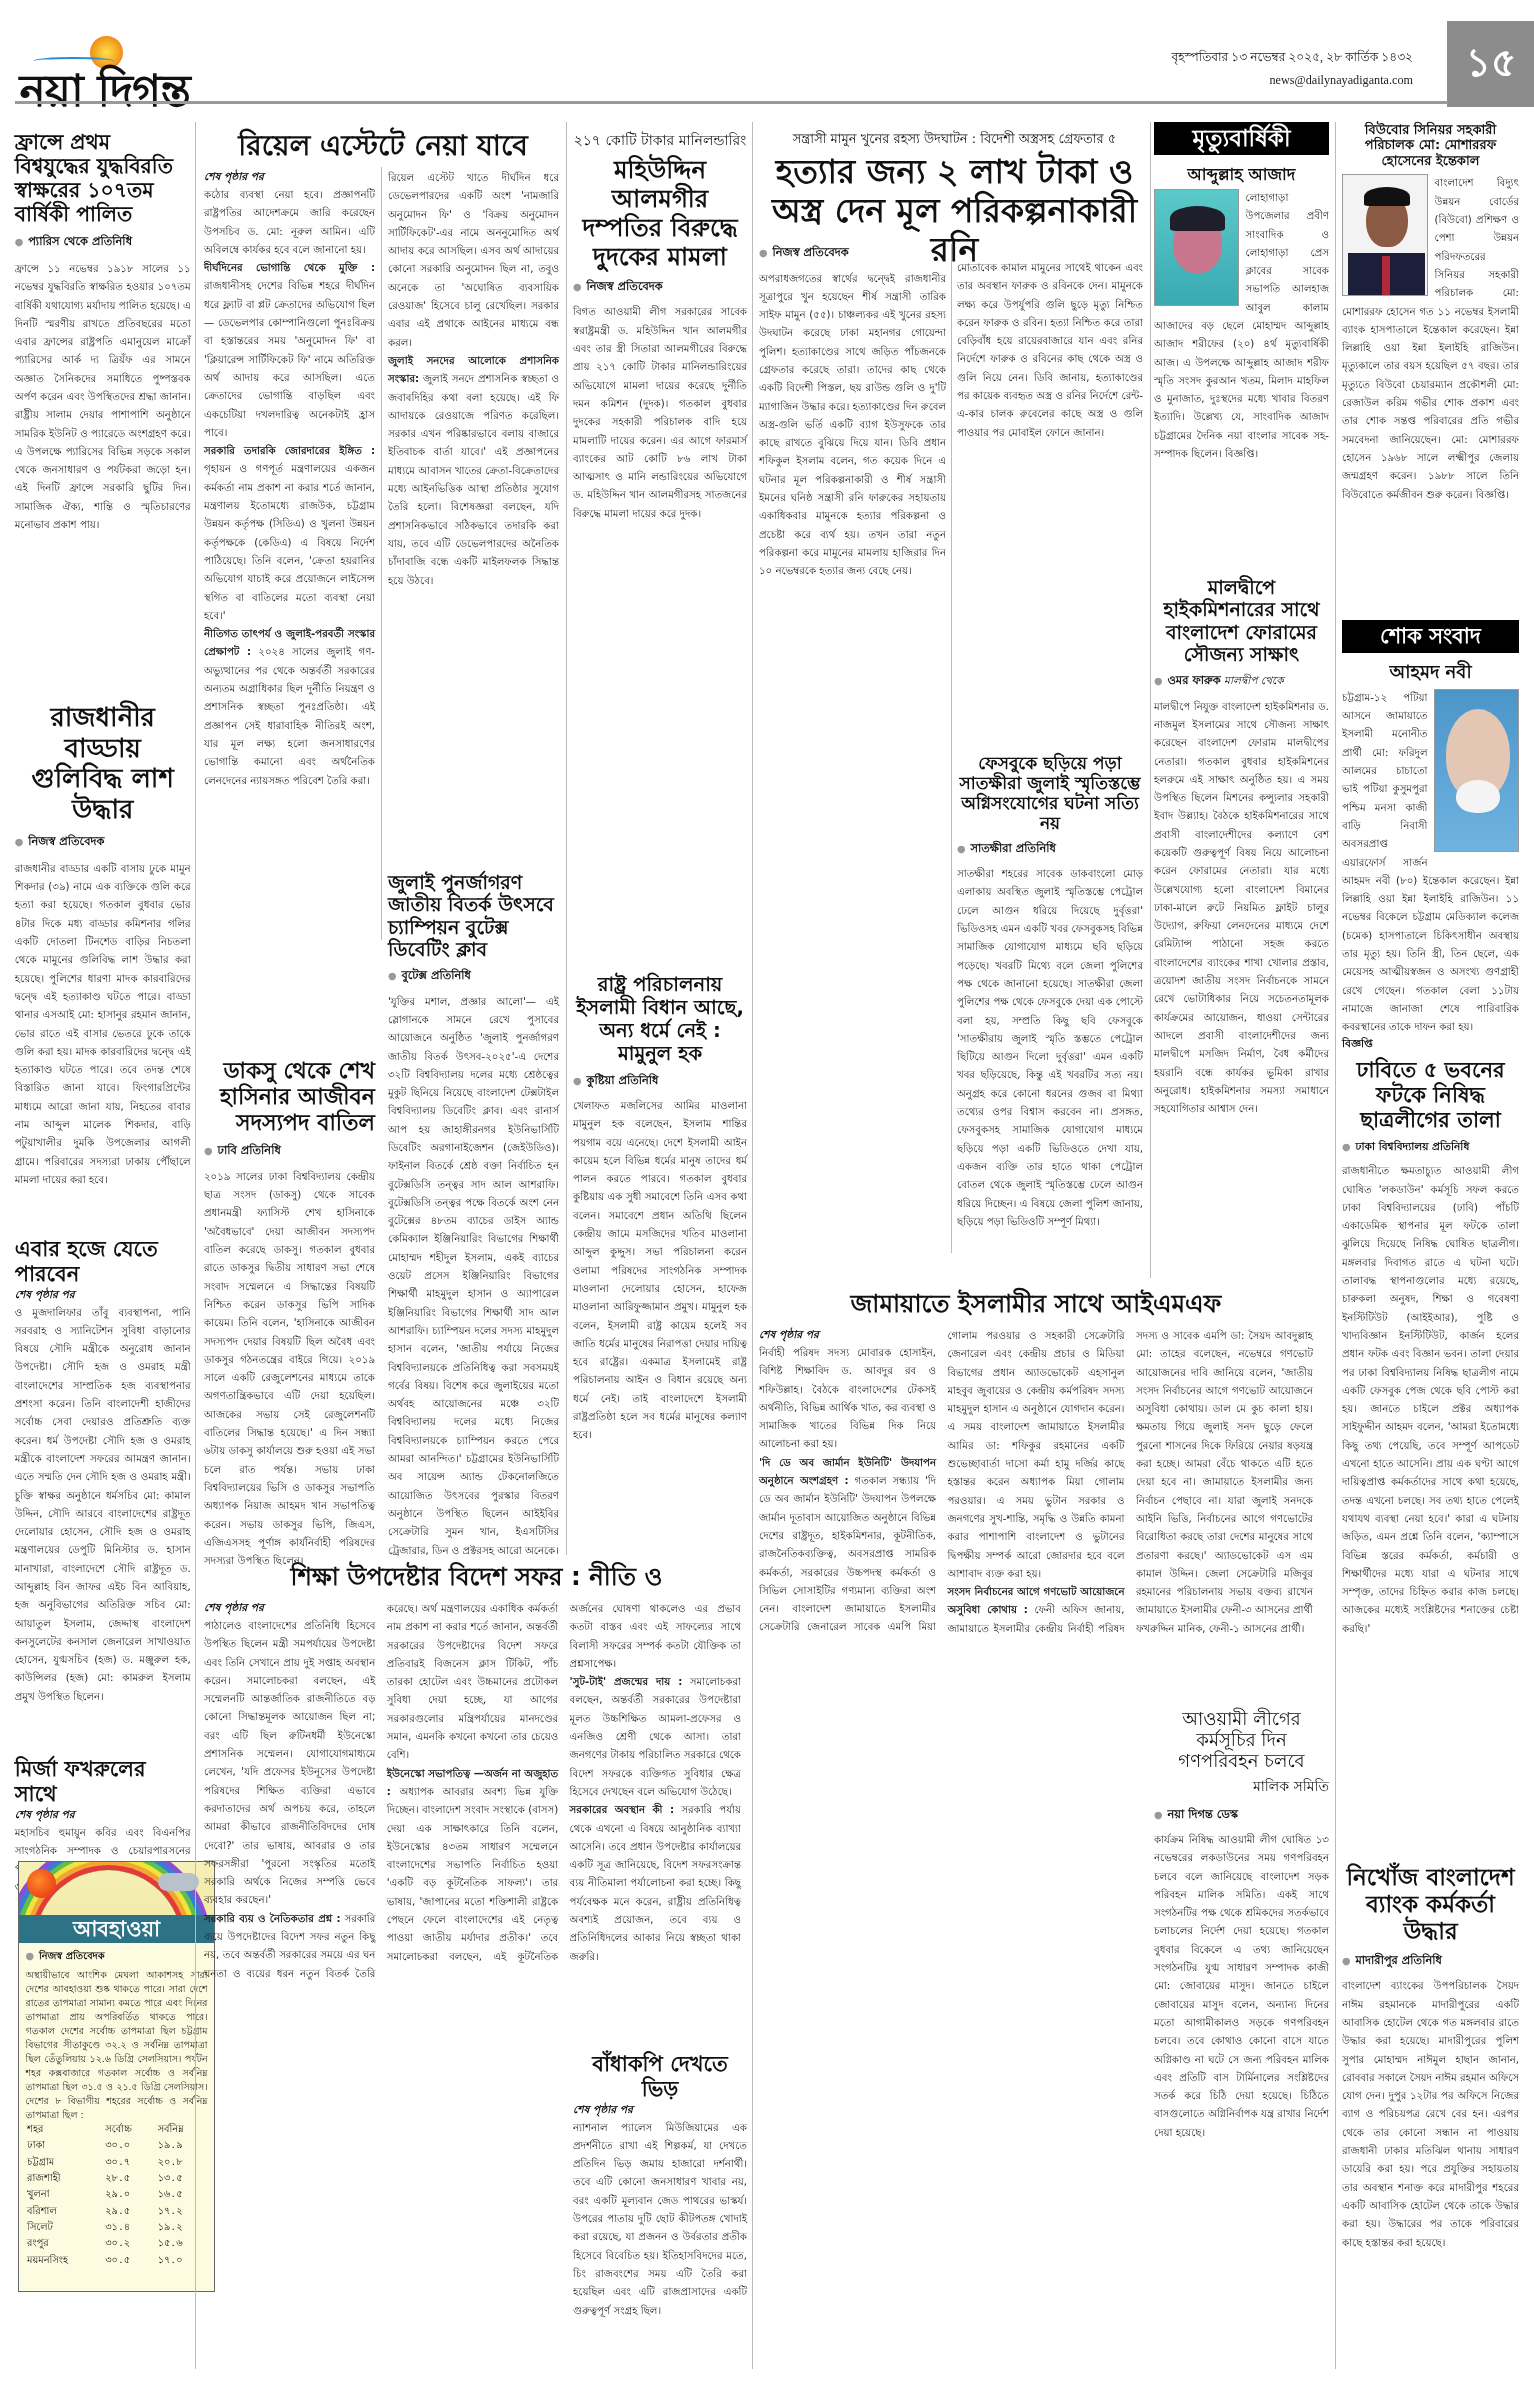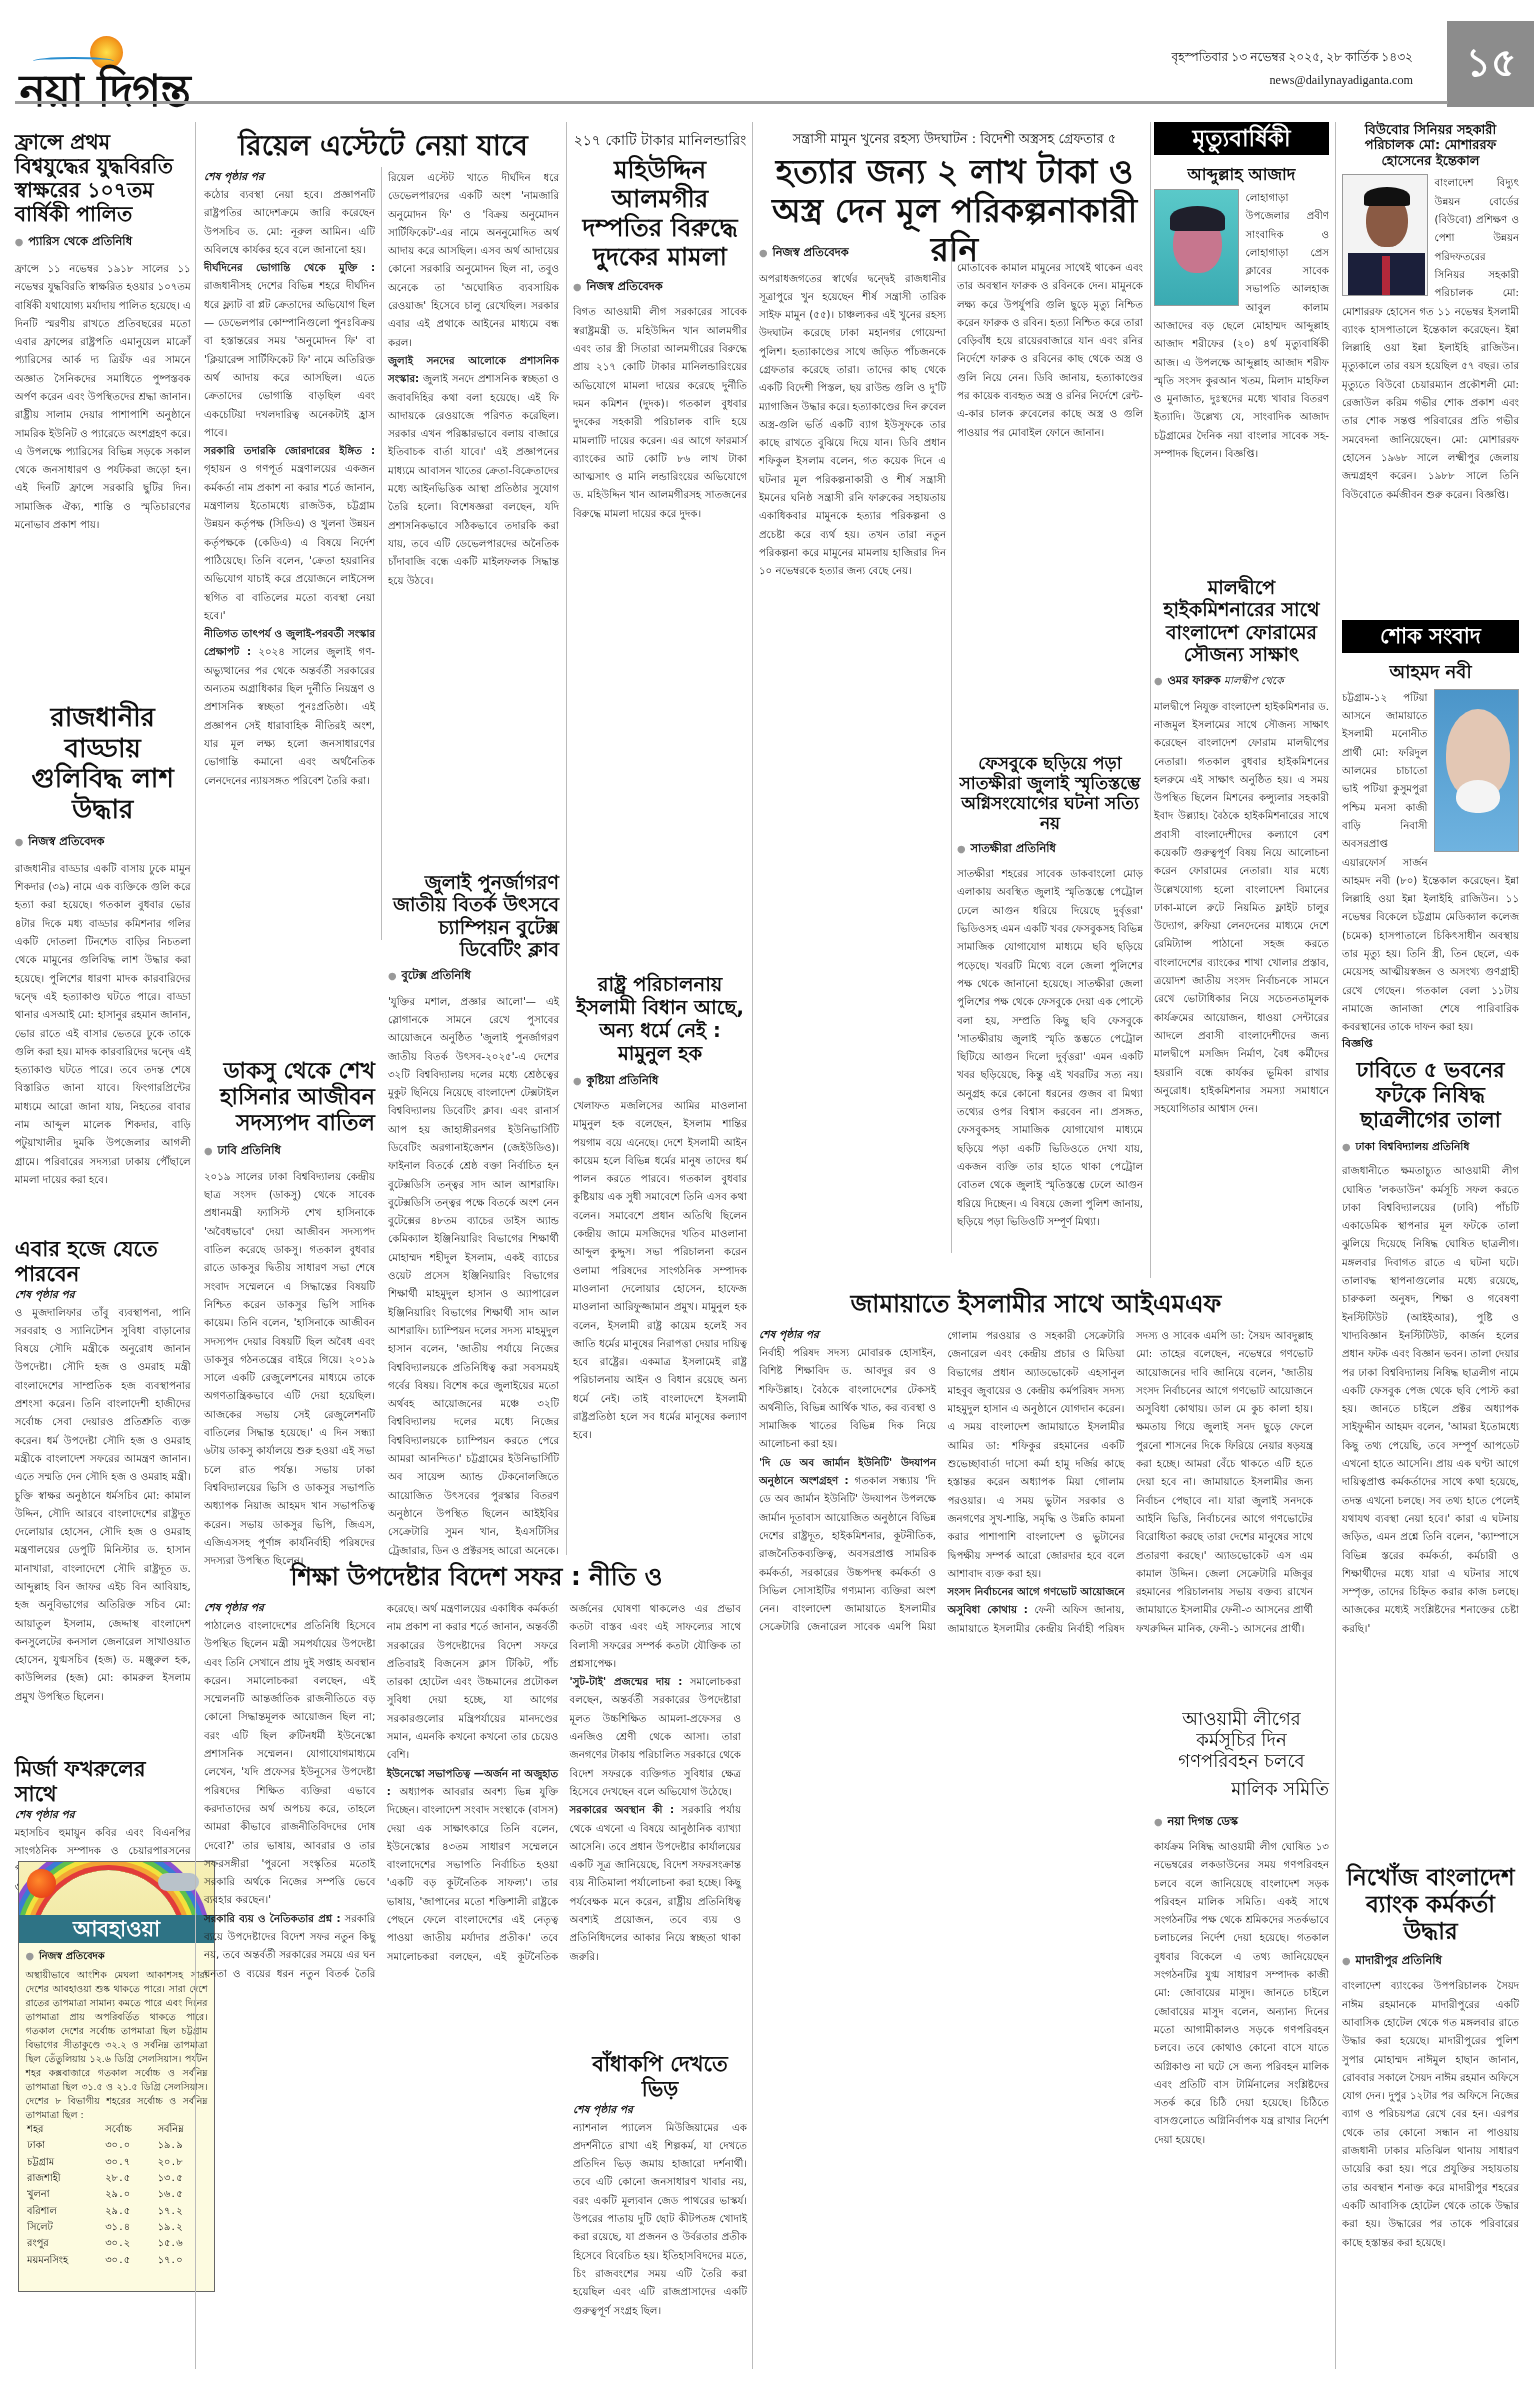--- a/index.html
+++ b/index.html
@@ -175,21 +175,21 @@
   </div>
 </div>
 
 <div class="abs" style="left:204px;top:1058px;width:171px;">
   <h2 class="hl" style="font-size:22px;text-align:right;">ডাকসু থেকে শেখ হাসিনার আজীবন সদস্যপদ বাতিল</h2>
   <div class="byline" style="margin:6.5px 0;">ঢাবি প্রতিনিধি</div>
   <div class="body">২০১৯ সালের ঢাকা বিশ্ববিদ্যালয় কেন্দ্রীয় ছাত্র সংসদ (ডাকসু) থেকে সাবেক প্রধানমন্ত্রী ফ্যাসিস্ট শেখ হাসিনাকে 'অবৈধভাবে' দেয়া আজীবন সদস্যপদ বাতিল করেছে ডাকসু। গতকাল বুধবার রাতে ডাকসুর দ্বিতীয় সাধারণ সভা শেষে সংবাদ সম্মেলনে এ সিদ্ধান্তের বিষয়টি নিশ্চিত করেন ডাকসুর ভিপি সাদিক কায়েম। তিনি বলেন, 'হাসিনাকে আজীবন সদস্যপদ দেয়ার বিষয়টি ছিল অবৈধ এবং ডাকসুর গঠনতন্ত্রের বাইরে গিয়ে। ২০১৯ সালে একটি রেজুলেশনের মাধ্যমে তাকে অগণতান্ত্রিকভাবে এটি দেয়া হয়েছিল। আজকের সভায় সেই রেজুলেশনটি বাতিলের সিদ্ধান্ত হয়েছে।' এ দিন সন্ধ্যা ৬টায় ডাকসু কার্যালয়ে শুরু হওয়া এই সভা চলে রাত পর্যন্ত। সভায় ঢাকা বিশ্ববিদ্যালয়ের ভিসি ও ডাকসুর সভাপতি অধ্যাপক নিয়াজ আহমদ খান সভাপতিত্ব করেন। সভায় ডাকসুর ভিপি, জিএস, এজিএসসহ পূর্ণাঙ্গ কার্যনির্বাহী পরিষদের সদস্যরা উপস্থিত ছিলেন।</div>
 </div>
 
 <div class="abs" style="left:388px;top:871px;width:171px;">
-  <h2 class="hl" style="font-size:19px;text-align:right;">জুলাই পুনর্জাগরণ জাতীয় বিতর্ক উৎসবে চ্যাম্পিয়ন বুটেক্স ডিবেটিং ক্লাব</h2>
+  <h2 class="hl" style="font-size:19px;text-align:left;">জুলাই পুনর্জাগরণ জাতীয় বিতর্ক উৎসবে চ্যাম্পিয়ন বুটেক্স ডিবেটিং ক্লাব</h2>
   <div class="byline" style="margin:6.5px 0;">বুটেক্স প্রতিনিধি</div>
   <div class="body">'যুক্তির মশাল, প্রজ্ঞার আলো'— এই স্লোগানকে সামনে রেখে পুসাবের আয়োজনে অনুষ্ঠিত 'জুলাই পুনর্জাগরণ জাতীয় বিতর্ক উৎসব-২০২৫'-এ দেশের ৩২টি বিশ্ববিদ্যালয় দলের মধ্যে শ্রেষ্ঠত্বের মুকুট ছিনিয়ে নিয়েছে বাংলাদেশ টেক্সটাইল বিশ্ববিদ্যালয় ডিবেটিং ক্লাব। এবং রানার্স আপ হয় জাহাঙ্গীরনগর ইউনিভার্সিটি ডিবেটিং অরগানাইজেশন (জেইউডিও)। ফাইনাল বিতর্কে শ্রেষ্ঠ বক্তা নির্বাচিত হন বুটেক্সডিসি তন্ত্বর সাদ আল আশরাফি। বুটেক্সডিসি তন্ত্বর পক্ষে বিতর্কে অংশ নেন বুটেক্সের ৪৮তম ব্যাচের ডাইস অ্যান্ড কেমিক্যাল ইঞ্জিনিয়ারিং বিভাগের শিক্ষার্থী মোহাম্মদ শহীদুল ইসলাম, একই ব্যাচের ওয়েট প্রসেস ইঞ্জিনিয়ারিং বিভাগের শিক্ষার্থী মাহমুদুল হাসান ও অ্যাপারেল ইঞ্জিনিয়ারিং বিভাগের শিক্ষার্থী সাদ আল আশরাফি। চ্যাম্পিয়ন দলের সদস্য মাহমুদুল হাসান বলেন, 'জাতীয় পর্যায়ে নিজের বিশ্ববিদ্যালয়কে প্রতিনিধিত্ব করা সবসময়ই গর্বের বিষয়। বিশেষ করে জুলাইয়ের মতো অর্থবহ আয়োজনের মঞ্চে ৩২টি বিশ্ববিদ্যালয় দলের মধ্যে নিজের বিশ্ববিদ্যালয়কে চ্যাম্পিয়ন করতে পেরে আমরা আনন্দিত।' চট্টগ্রামের ইউনিভার্সিটি অব সায়েন্স অ্যান্ড টেকনোলজিতে আয়োজিত উৎসবের পুরস্কার বিতরণ অনুষ্ঠানে উপস্থিত ছিলেন আইইবির সেক্রেটারি সুমন খান, ইএসটিসির ট্রেজারার, ডিন ও প্রক্টরসহ আরো অনেকে।</div>
 </div>
 
 <div class="abs" style="left:204px;top:1563px;width:545px;">
   <h2 class="hl" style="font-size:24.4px;text-align:center;">শিক্ষা উপদেষ্টার বিদেশ সফর : নীতি ও</h2>
 </div>
 <div class="abs" style="left:204px;top:1600px;width:537px;column-count:3;column-gap:11.4px;">
   <div class="cont">শেষ পৃষ্ঠার পর</div>
   <div class="body">
@@ -277,21 +277,21 @@
   <h2 class="hl" style="font-size:19px;text-align:center;">মালদ্বীপে হাইকমিশনারের সাথে বাংলাদেশ ফোরামের সৌজন্য সাক্ষাৎ</h2>
   <div style="font-size:10.6px;margin:6.5px 0;">
     <span class="byline">ওমর ফারুক</span>
     <i>মালদ্বীপ থেকে</i>
   </div>
   <div class="body">মালদ্বীপে নিযুক্ত বাংলাদেশ হাইকমিশনার ড. নাজমুল ইসলামের সাথে সৌজন্য সাক্ষাৎ করেছেন বাংলাদেশ ফোরাম মালদ্বীপের নেতারা। গতকাল বুধবার হাইকমিশনের হলরুমে এই সাক্ষাৎ অনুষ্ঠিত হয়। এ সময় উপস্থিত ছিলেন মিশনের কন্স্যুলার সহকারী ইবাদ উল্ল্যাহ। বৈঠকে হাইকমিশনারের সাথে প্রবাসী বাংলাদেশীদের কল্যাণে বেশ কয়েকটি গুরুত্বপূর্ণ বিষয় নিয়ে আলোচনা করেন ফোরামের নেতারা। যার মধ্যে উল্লেখযোগ্য হলো বাংলাদেশ বিমানের ঢাকা-মালে রুটে নিয়মিত ফ্লাইট চালুর উদ্যোগ, রুফিয়া লেনদেনের মাধ্যমে দেশে রেমিট্যান্স পাঠানো সহজ করতে বাংলাদেশের ব্যাংকের শাখা খোলার প্রস্তাব, ত্রয়োদশ জাতীয় সংসদ নির্বাচনকে সামনে রেখে ভোটাধিকার নিয়ে সচেতনতামূলক কার্যক্রমের আয়োজন, ধাওয়া সেন্টারের আদলে প্রবাসী বাংলাদেশীদের জন্য মালদ্বীপে মসজিদ নির্মাণ, বৈধ কর্মীদের হয়রানি বন্ধে কার্যকর ভূমিকা রাখার অনুরোধ। হাইকমিশনার সমস্যা সমাধানে সহযোগিতার আশ্বাস দেন।</div>
 </div>
 
 <div class="abs" style="left:1154px;top:1708px;width:175px;">
   <h2 class="hl" style="font-size:18px;text-align:center;font-weight:normal;">আওয়ামী লীগের কর্মসূচির দিন গণপরিবহন চলবে</h2>
-  <div style="font-size:18px;text-align:right;margin-top:3.3px;">মালিক সমিতি</div>
+  <div style="font-size:14px;text-align:right;margin-top:3.3px;">মালিক সমিতি</div>
   <div class="byline" style="margin:6.5px 0;">নয়া দিগন্ত ডেস্ক</div>
   <div class="body">কার্যক্রম নিষিদ্ধ আওয়ামী লীগ ঘোষিত ১৩ নভেম্বরের লকডাউনের সময় গণপরিবহন চলবে বলে জানিয়েছে বাংলাদেশ সড়ক পরিবহন মালিক সমিতি। একই সাথে সংগঠনটির পক্ষ থেকে শ্রমিকদের সতর্কভাবে চলাচলের নির্দেশ দেয়া হয়েছে। গতকাল বুধবার বিকেলে এ তথ্য জানিয়েছেন সংগঠনটির যুগ্ম সাধারণ সম্পাদক কাজী মো: জোবায়ের মাসুদ। জানতে চাইলে জোবায়ের মাসুদ বলেন, অন্যান্য দিনের মতো আগামীকালও সড়কে গণপরিবহন চলবে। তবে কোথাও কোনো বাসে যাতে অগ্নিকাণ্ড না ঘটে সে জন্য পরিবহন মালিক এবং প্রতিটি বাস টার্মিনালের সংশ্লিষ্টদের সতর্ক করে চিঠি দেয়া হয়েছে। চিঠিতে বাসগুলোতে অগ্নিনির্বাপক যন্ত্র রাখার নির্দেশ দেয়া হয়েছে।</div>
 </div>
 
 <div class="abs col-rule" style="left:1335px;top:122px;height:2247px;"></div>
 
 <div class="abs" style="left:1342px;top:122px;width:177px;">
   <h2 class="hl" style="font-size:13px;text-align:center;">বিউবোর সিনিয়র সহকারী পরিচালক মো: মোশাররফ হোসেনের ইন্তেকাল</h2>
   <div class="photo ph-white" style="float:left;width:86px;height:122px;margin:6.5px 6.5px 3.3px 0;position:relative;overflow:hidden;">
     <div class="face" style="left:23px;top:18px;width:42px;height:54px;background:#8a5a44;"></div>

